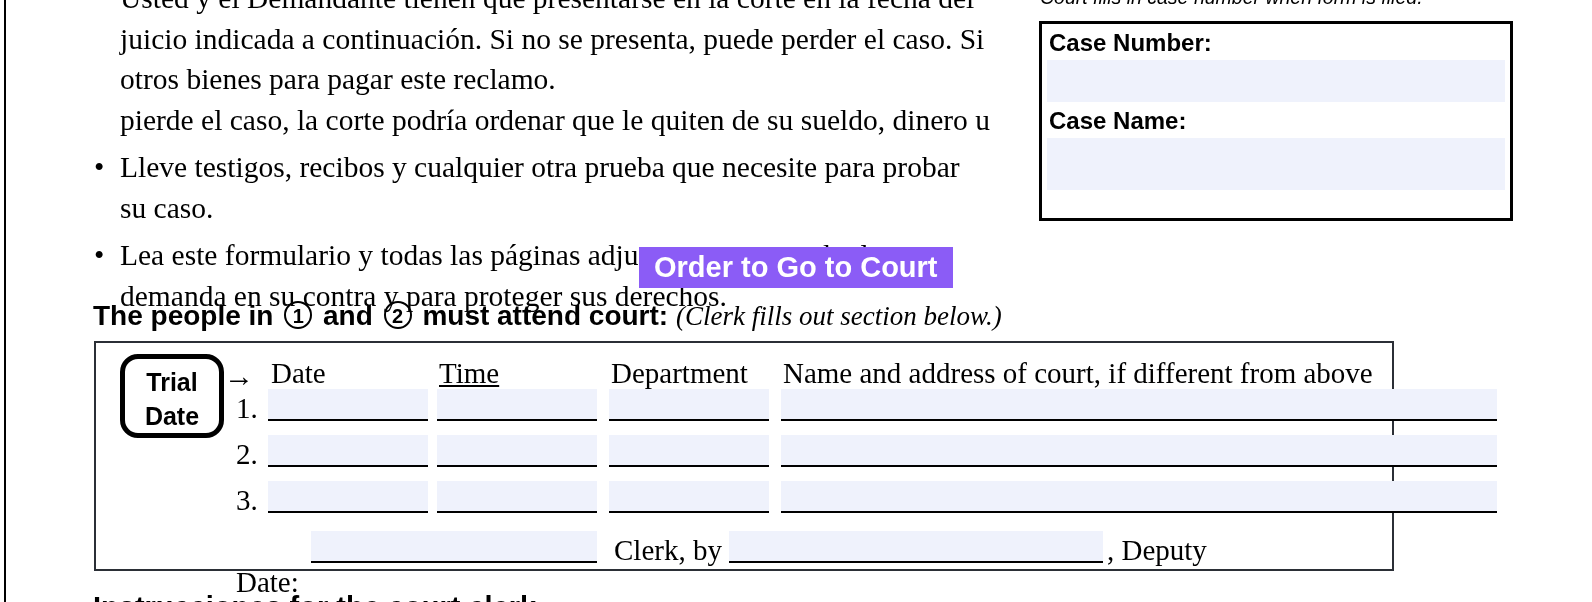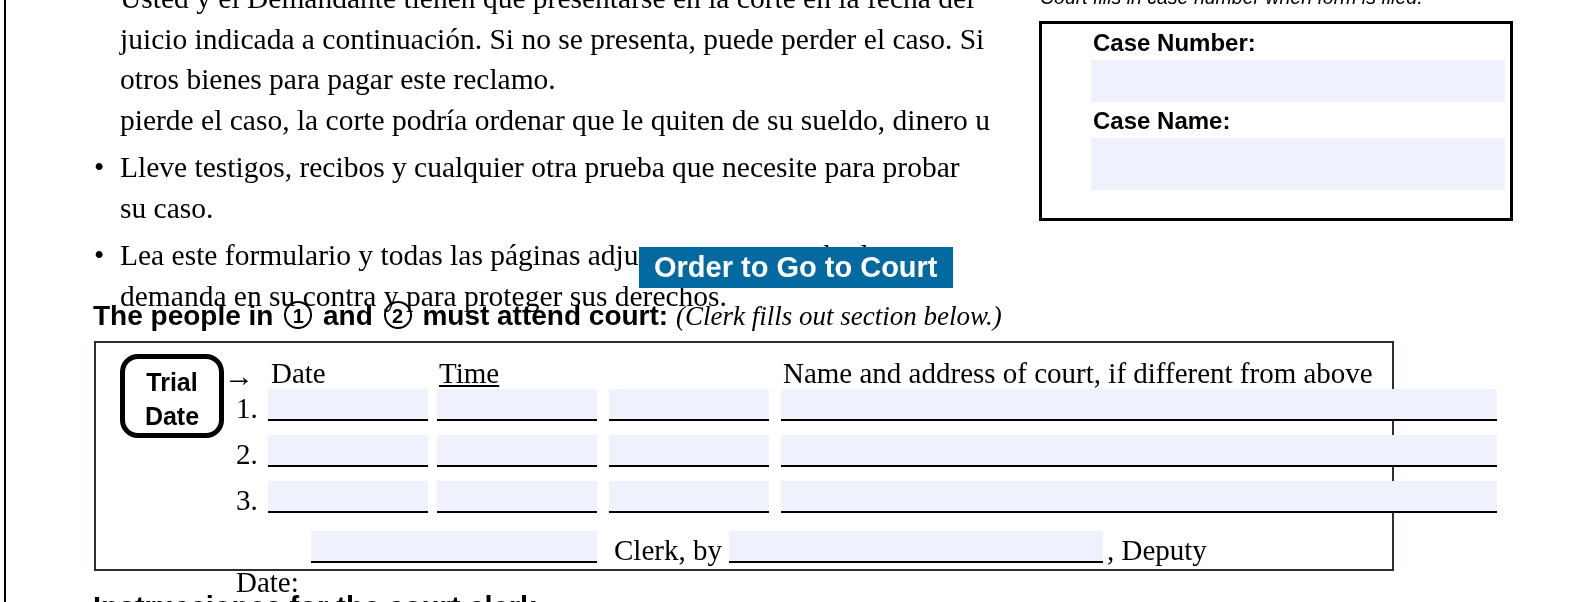--- a/index.html
+++ b/index.html
@@ -72,21 +72,20 @@
   }
   .case-box {
     position: absolute;
     left: 1039px;
     top: 21px;
     width: 474px;
     height: 200px;
     border: 3px solid #000000;
     background: #ffffff;
     box-sizing: border-box;
-    padding-left: 44px;
   }
   .case-label {
     font-family: "Liberation Sans", sans-serif;
     font-weight: bold;
     font-size: 24px;
     line-height: 30px;
     padding-left: 7px;
     padding-top: 4px;
   }
   .case-fill {
@@ -94,21 +93,21 @@
     height: 42px;
     margin: 2px 5px 0 5px;
   }
   .case-fill.tall { height: 52px; }
 
   
   .order-banner {
     position: absolute;
     left: 639px;
     top: 247px;
-    background: #0369a1;
+    background: #8b5cf6;
     color: #ffffff;
     font-family: "Liberation Sans", sans-serif;
     font-weight: bold;
     font-size: 29px;
     line-height: 41px;
     padding: 0 15px;
     white-space: nowrap;
   }
 
   
@@ -275,20 +274,21 @@
   <div class="trial-box">
 
     <div class="trial-badge">
       <div>Trial</div>
       <div>Date</div>
     </div>
     <div class="trial-arrow">→</div>
 
     <div class="col-head" style="left:175px;">Date</div>
     <div class="col-head" style="left:343px;text-decoration:underline;">Time</div>
+    <div class="col-head" style="left:515px;">Department</div>
     <div class="col-head" style="left:687px;">Name and address of court, if different from above</div>
 
     <div class="row-num" style="top:50px;">1.</div>
     <div class="field" style="left:172px; top:46px; width:160px;"></div>
     <div class="field" style="left:341px; top:46px; width:160px;"></div>
     <div class="field" style="left:513px; top:46px; width:160px;"></div>
     <div class="field" style="left:685px; top:46px; width:716px;"></div>
 
     <div class="row-num" style="top:96px;">2.</div>
     <div class="field" style="left:172px; top:92px; width:160px;"></div>

